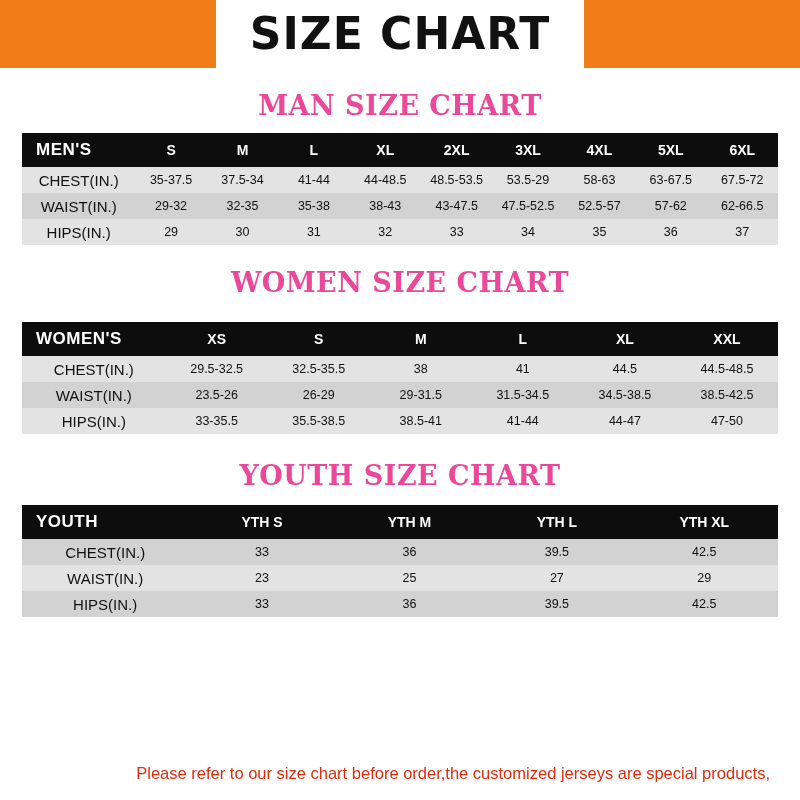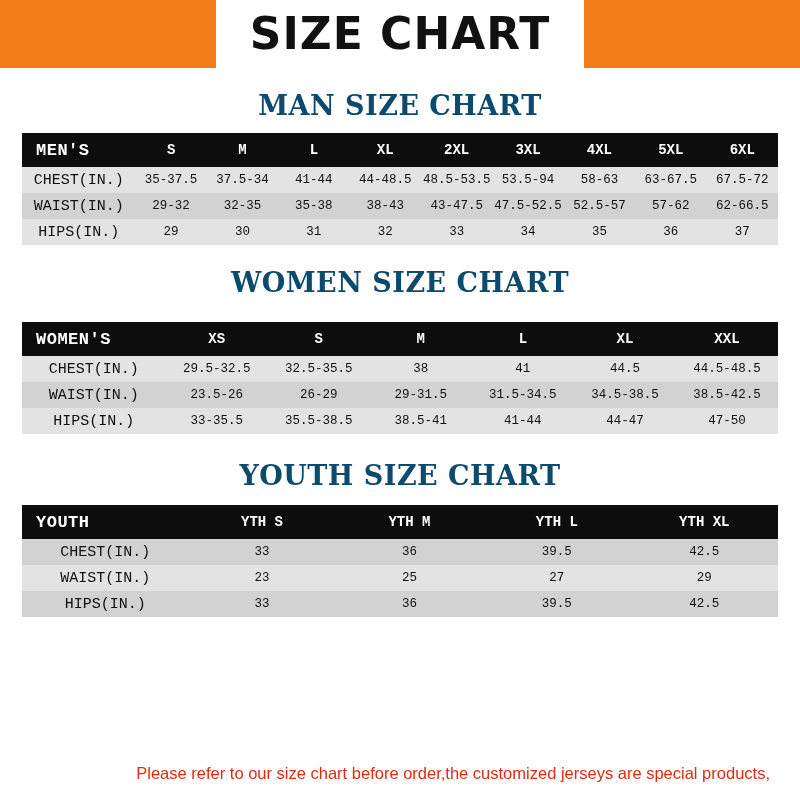--- a/index.html
+++ b/index.html
@@ -55,33 +55,33 @@
     flex: 1;
     padding: 0 22px;
     box-sizing: border-box;
     display: flex;
     flex-direction: column;
   }
   .section-title {
     text-align: center;
     font-family: "DejaVu Serif", serif;
     font-weight: bold;
-    color: #0c4a6e;
+    color: #ec4899;
     font-size: 27px;
     letter-spacing: 0.5px;
   }
   .t1 { margin: 22px 0 12px 0; }
   .t2 { margin: 22px 0 24px 0; text-align: center; }
   .t3 { margin: 26px 0 14px 0; }
 
   table.size-table {
     width: 100%;
     border-collapse: collapse;
     table-layout: fixed;
-    font-family: Liberation Mono, monospace;
+    font-family: Liberation Sans, sans-serif;
   }
   table.size-table th, table.size-table td {
     text-align: center;
     font-size: 12.5px;
     color: #111;
     padding: 0;
     height: 26px;
     font-weight: normal;
   }
   table.size-table thead th {
@@ -165,21 +165,21 @@
         </tr>
       </thead>
       <tbody>
         <tr class="odd">
           <td class="first-col">CHEST(IN.)</td>
           <td>35-37.5</td>
           <td>37.5-34</td>
           <td>41-44</td>
           <td>44-48.5</td>
           <td>48.5-53.5</td>
-          <td>53.5-94</td>
+          <td>53.5-29</td>
           <td>58-63</td>
           <td>63-67.5</td>
           <td>67.5-72</td>
         </tr>
         <tr class="even">
           <td class="first-col">WAIST(IN.)</td>
           <td>29-32</td>
           <td>32-35</td>
           <td>35-38</td>
           <td>38-43</td>

